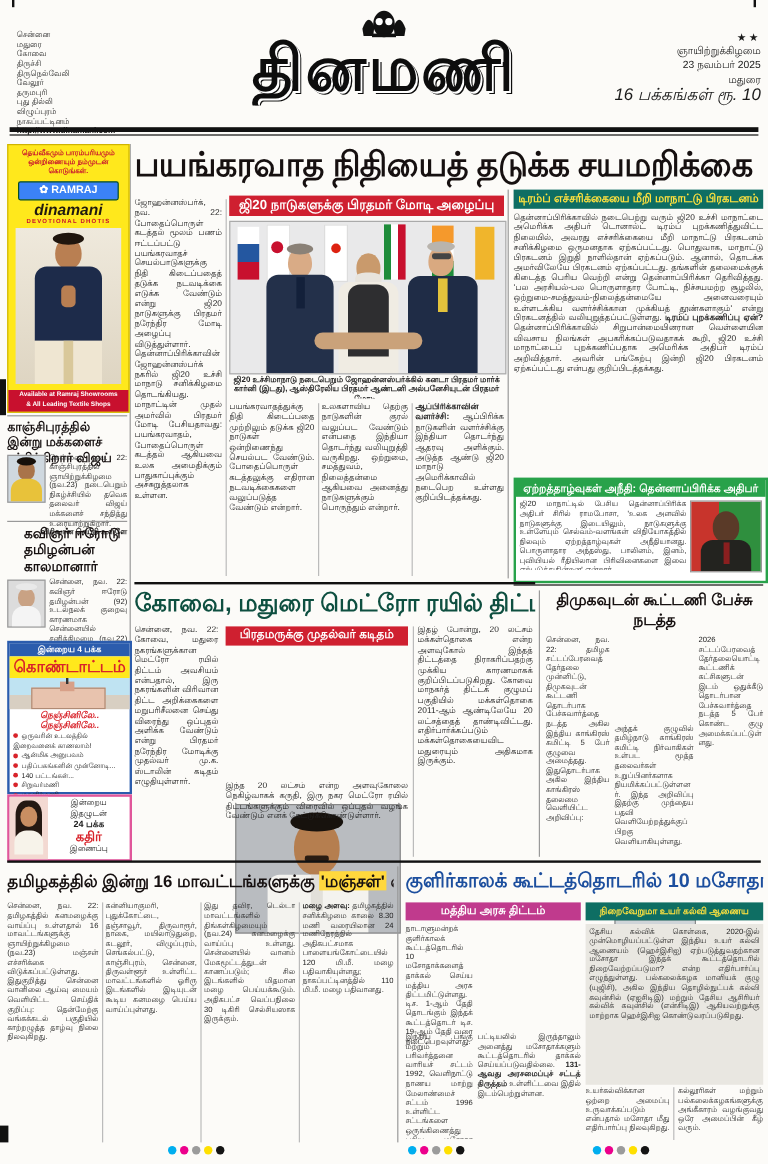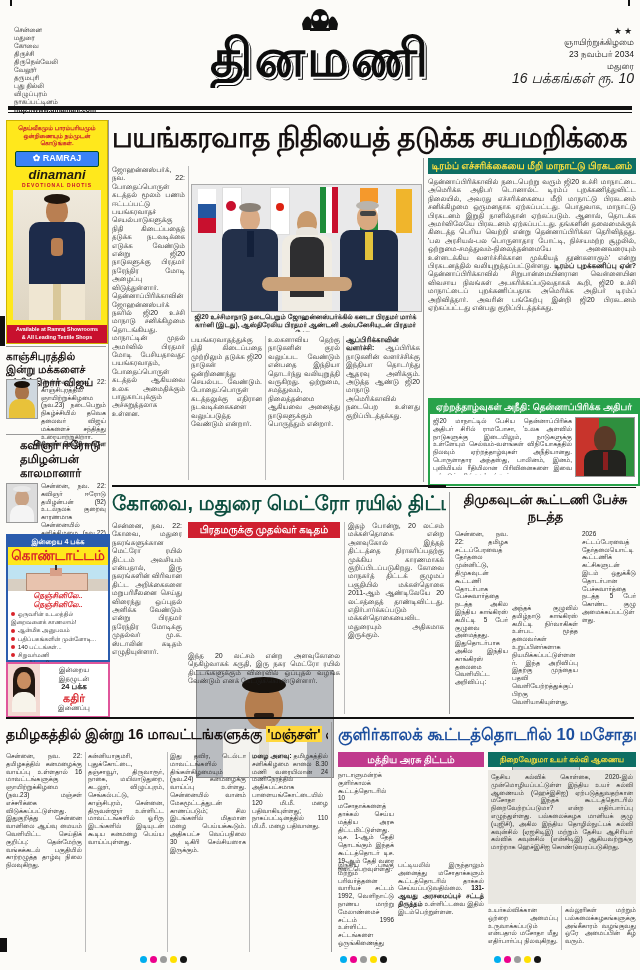--- a/index.html
+++ b/index.html
@@ -54,21 +54,21 @@
         <rect x="12" y="22" width="20" height="3" fill="#111"></rect>
         <circle cx="18" cy="12" r="3" fill="#fff"></circle>
         <circle cx="26" cy="12" r="3" fill="#fff"></circle>
       </svg>
   </div>
   <div class="abs" style="left:120px;top:28px;width:400px;text-align:center;font-weight:900;font-size:52px;line-height:60px;color:#0d0d0d;text-shadow:1.5px 1.5px 0 #fff,2.5px 2.5px 0 #0d0d0d;letter-spacing:2px;white-space:nowrap;overflow:hidden;">தினமணி</div>
 
   <div class="abs" style="left:490px;top:26px;width:144px;text-align:right;">
     <div style="font-size:9px;letter-spacing:2px;">★★</div>
     <div style="font-size:8.6px;line-height:12px;">ஞாயிற்றுக்கிழமை</div>
-    <div style="font-size:8.6px;line-height:12px;">23 நவம்பர் 2034</div>
+    <div style="font-size:8.6px;line-height:12px;">23 நவம்பர் 2025</div>
     <div style="font-size:8.6px;line-height:12px;">மதுரை</div>
     <div style="font-size:14px;line-height:12px;font-style:italic;">16 பக்கங்கள் ரூ. 10</div>
   </div>
 
   <div class="abs rule-h" style="left:8px;top:106px;width:624px;height:3.5px;"></div>
   <div class="abs rule-h" style="left:8px;top:112px;width:624px;height:1px;"></div>
 
   <div class="abs rule-v" style="left:108px;top:120px;height:596px;background:#999;"></div>
 
   <div class="abs" style="left:6px;top:120px;width:100px;height:222px;background:#ffe81c;border:1px solid #cfb400;">
@@ -154,20 +154,21 @@
       <div style="font-size:11px;line-height:12px;font-weight:900;color:#d8232a;">கதிர்</div>
       <div>இணைப்பு</div>
     </div>
   </div>
 
   <div class="abs headline" style="left:112px;top:118px;width:524px;height:42px;font-size:28px;line-height:40px;white-space:nowrap;letter-spacing:-0.5px;">பயங்கரவாத நிதியைத் தடுக்க சயமறிக்கை</div>
 
   <div class="abs t7" style="left:112px;top:166px;width:73px;height:314px;">ஜோஹன்னஸ்பர்க், நவ. 22: போதைப்பொருள் கடத்தல் மூலம் பணம் ஈட்டப்பட்டு பயங்கரவாதச் செயல்பாடுகளுக்கு நிதி கிடைப்பதைத் தடுக்க நடவடிக்கை எடுக்க வேண்டும் என்று ஜி20 நாடுகளுக்கு பிரதமர் நரேந்திர மோடி அழைப்பு விடுத்துள்ளார். தென்னாப்பிரிக்காவின் ஜோஹன்னஸ்பர்க் நகரில் ஜி20 உச்சி மாநாடு சனிக்கிழமை தொடங்கியது. மாநாட்டின் முதல் அமர்வில் பிரதமர் மோடி பேசியதாவது: பயங்கரவாதம், போதைப்பொருள் கடத்தல் ஆகியவை உலக அமைதிக்கும் பாதுகாப்புக்கும் அச்சுறுத்தலாக உள்ளன.</div>
   <div class="abs rule-v" style="left:187.5px;top:166px;height:314px;"></div>
 
+  <div class="abs band red-band" style="left:191px;top:163px;width:229px;height:17px;font-size:11px;line-height:17px;">ஜி20 நாடுகளுக்கு பிரதமர் மோடி அழைப்பு</div>
 
   <div class="abs photo" style="left:191px;top:184px;width:229px;height:126px;background:#e9e9ea;border:1px solid #aaa;">
     <div class="abs" style="left:6px;top:4px;width:18px;height:44px;background:linear-gradient(#fff 33%,#2457a0 33%,#2457a0 66%,#c8102e 66%);"></div>
     <div class="abs" style="left:30px;top:2px;width:18px;height:46px;background:#fff;border:1px solid #ddd;"></div>
     <div class="abs" style="left:34px;top:16px;width:10px;height:10px;border-radius:50%;background:#c8102e;"></div>
     <div class="abs" style="left:78px;top:2px;width:18px;height:46px;background:#fff;border:1px solid #ddd;"></div>
     <div class="abs" style="left:84px;top:18px;width:8px;height:8px;border-radius:50%;background:#d21;"></div>
     <div class="abs" style="left:128px;top:2px;width:18px;height:46px;background:linear-gradient(90deg,#1e8c3a 33%,#fff 33%,#fff 66%,#c8102e 66%);"></div>
     <div class="abs" style="left:168px;top:3px;width:18px;height:45px;background:linear-gradient(#f5992c 33%,#fff 33%,#fff 66%,#1e8c3a 66%);"></div>
     <div class="abs" style="left:204px;top:4px;width:16px;height:44px;background:#f0b52c;"></div>

